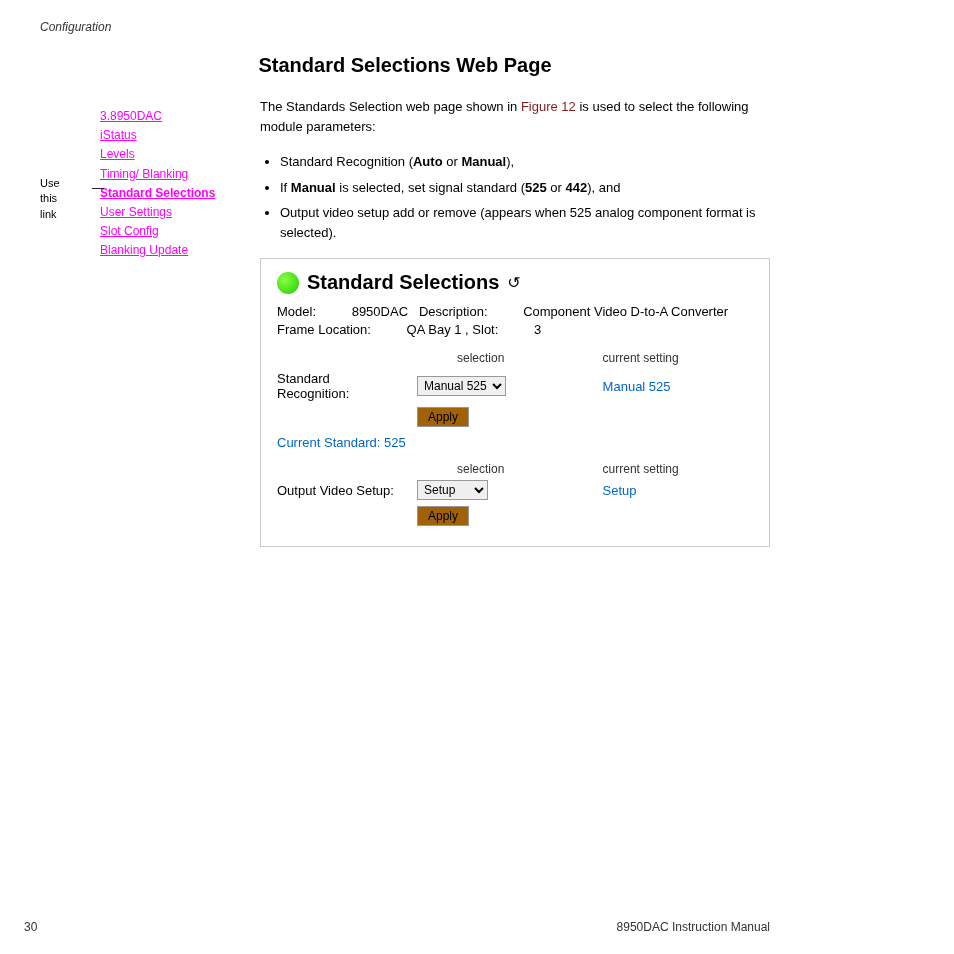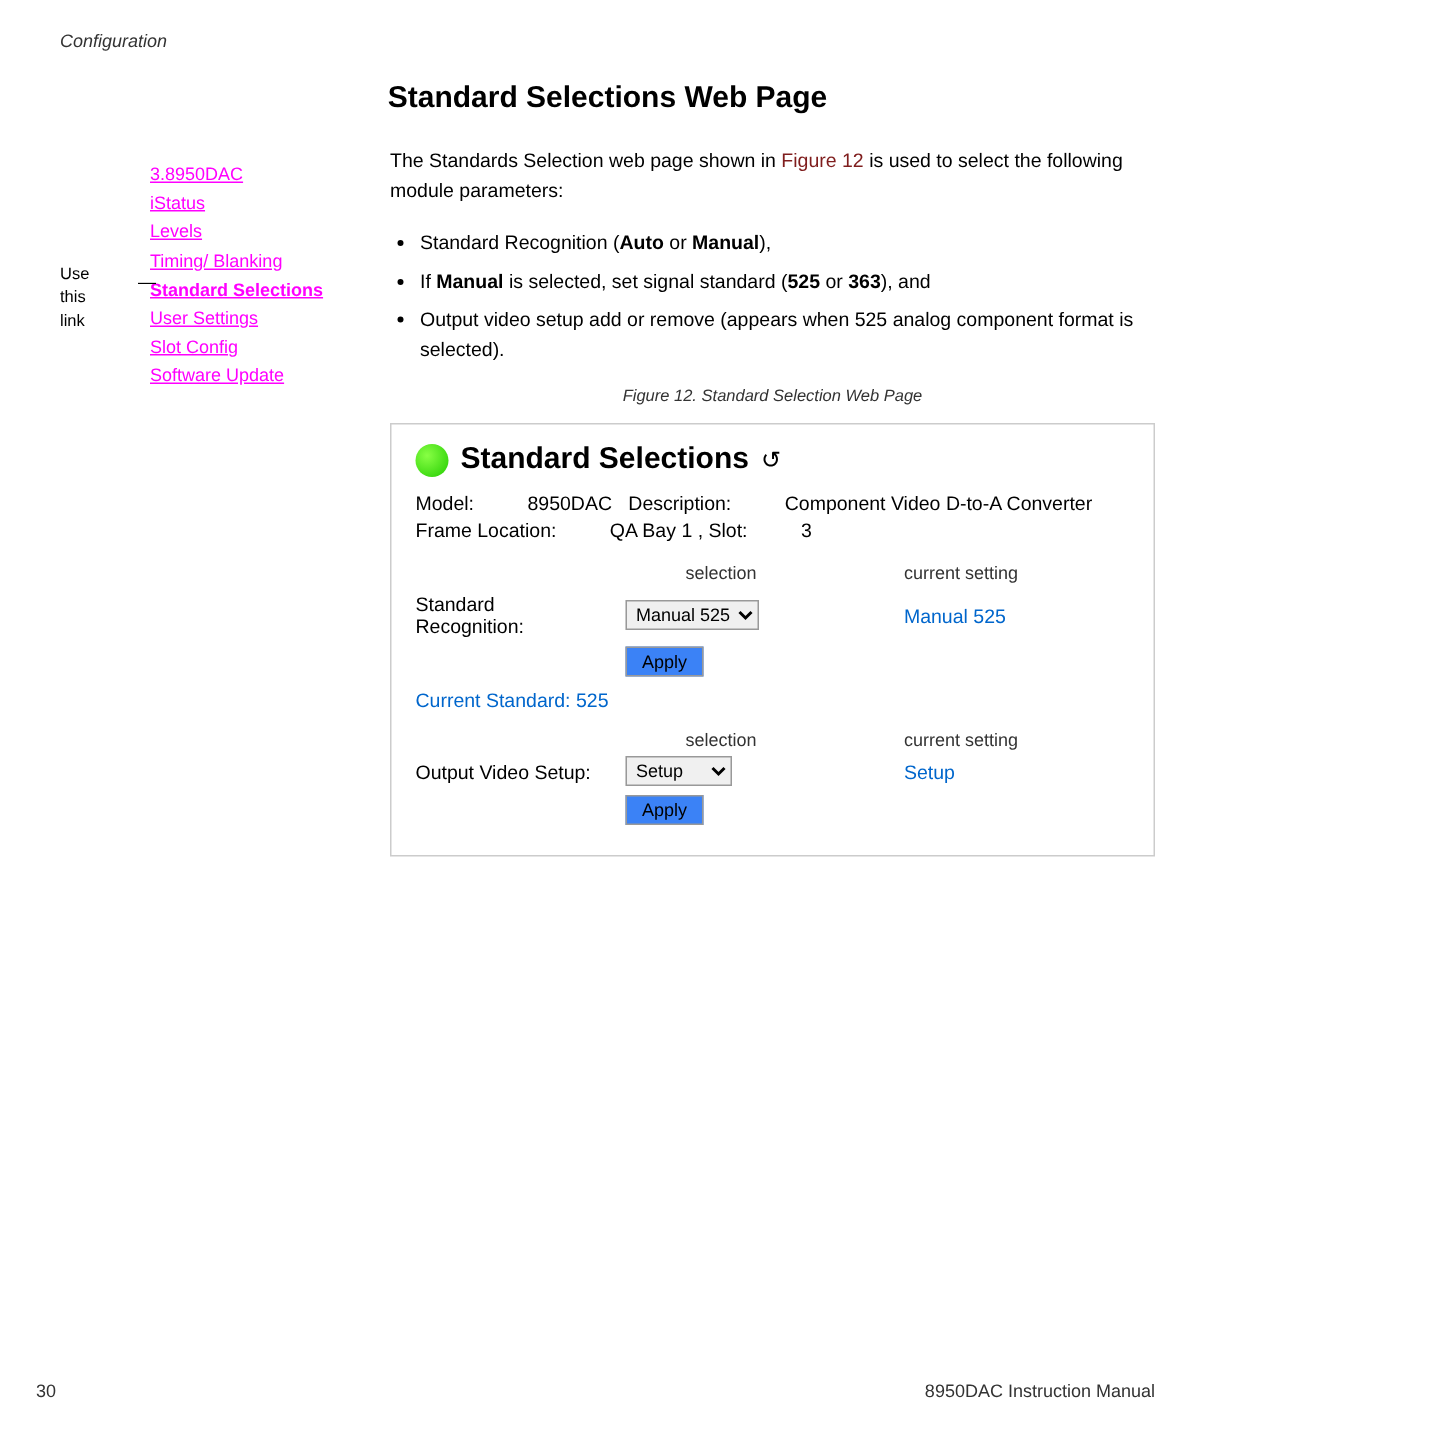--- a/index.html
+++ b/index.html
@@ -210,21 +210,21 @@
       font-size: 12px;
       padding: 1px 2px;
       border: 1px solid #999;
       background: #f0f0f0;
     }
 
     .apply-btn {
       font-size: 12px;
       padding: 2px 10px;
       border: 1px solid #999;
-      background: #3b82f6;
+      background: #a16207;
       cursor: pointer;
     }
 
     .current-standard-row td {
       font-size: 13px;
       padding-top: 8px;
       padding-bottom: 4px;
     }
 
     .current-standard-row td span {
@@ -258,42 +258,41 @@
 
       <div class="arrow-line"></div>
       <div class="sidebar-nav">
         <a>3.8950DAC</a>
         <a>iStatus</a>
         <a>Levels</a>
         <a>Timing/ Blanking</a>
         <a style="font-weight:bold;">Standard Selections</a>
         <a>User Settings</a>
         <a>Slot Config</a>
-        <a>Software Update</a>
+        <a>Blanking Update</a>
       </div>
     </div>
 
     <div class="main-content">
       <p class="intro-text">
         The Standards Selection web page shown in <a>Figure 12</a> is used to select the following module parameters:
       </p>
 
       <ul class="bullet-list">
         <li>
           Standard Recognition (<strong>Auto</strong> or <strong>Manual</strong>),
         </li>
         <li>
-          If <strong>Manual</strong> is selected, set signal standard (<strong>525</strong> or <strong>363</strong>), and
+          If <strong>Manual</strong> is selected, set signal standard (<strong>525</strong> or <strong>442</strong>), and
         </li>
         <li>
           Output video setup add or remove (appears when 525 analog component format is selected).
         </li>
       </ul>
 
-      <div class="figure-caption">Figure 12.  Standard Selection Web Page</div>
 
       <div class="web-page-box">
 
         <div class="web-page-title-row">
           <div class="green-circle"></div>
           <span class="web-page-title">Standard Selections</span>
           <span class="refresh-icon">↺</span>
         </div>
 
         <div class="model-line">

